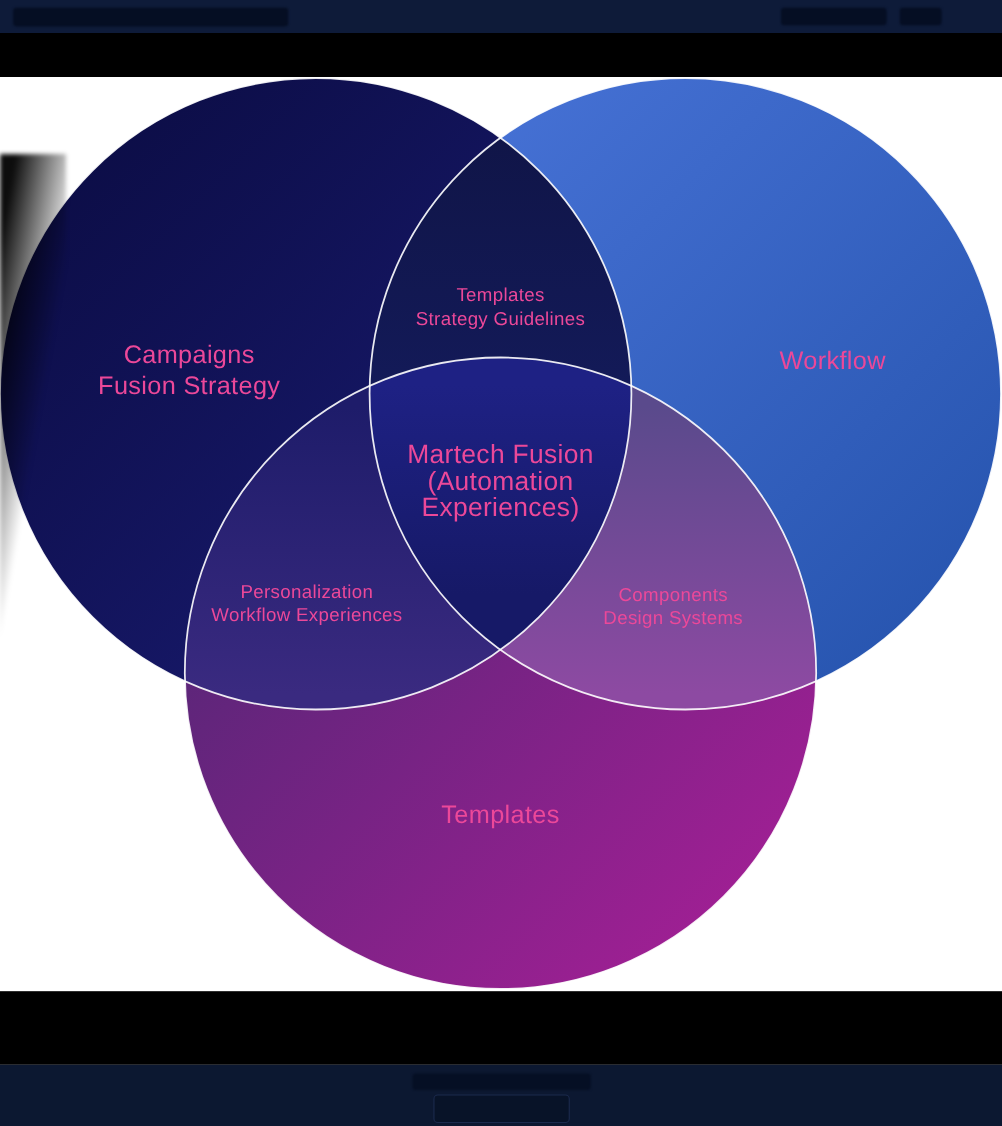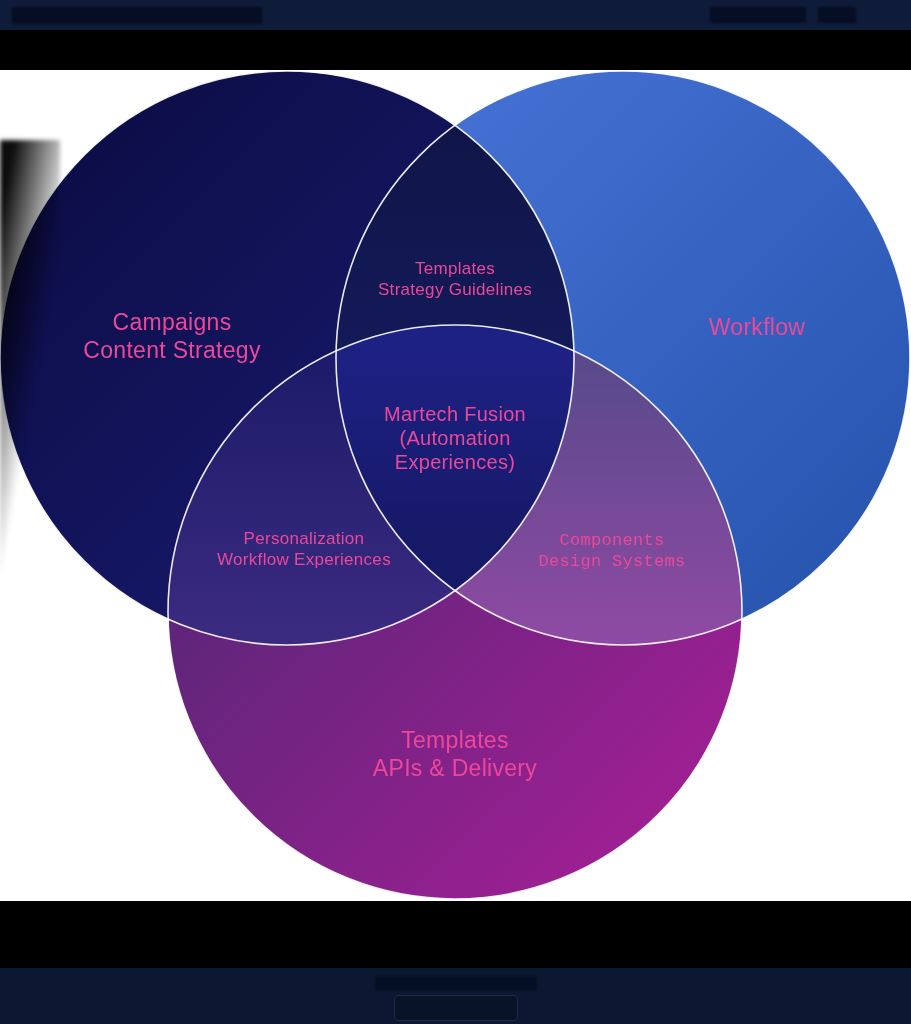--- a/index.html
+++ b/index.html
@@ -31,28 +31,28 @@
     pointer-events:none;
   }
 
   .vlabel{
     position:absolute;transform:translateX(-50%);
     color:#ec4899;text-align:center;white-space:nowrap;
     letter-spacing:0.3px;
   }
   .vlabel.big{font-size:23px;line-height:28px;}
   .vlabel.small{font-size:17px;line-height:21px;}
-  .vlabel.mid{font-size:20px;line-height:24px;}
+  .vlabel.mid{font-size:24px;line-height:24px;}
 
   .lbl-campaigns{left:172px;top:238px;}
   .lbl-branding{left:757px;top:243px;}
   .lbl-templates{left:455px;top:188px;}
   .lbl-center{left:455px;top:332px;}
-  .lbl-personalization{left:304px;top:458px;}
-  .lbl-components{left:612px;top:460px;font-family:Liberation Mono, monospace;}
+  .lbl-personalization{left:279px;top:458px;}
+  .lbl-components{left:612px;top:460px;}
   .lbl-platforms{left:455px;top:656px;}
 
   
   .footbar{height:56px;background:#0c1831;position:relative;overflow:hidden;}
   .foot-line{position:absolute;left:50%;transform:translateX(-50%);top:8px;width:162px;height:15px;
     background:#050f24;border-radius:3px;filter:blur(1.2px);}
   .foot-button{position:absolute;left:50%;transform:translateX(-50%);top:27px;width:122px;height:24px;
     border:1px solid #1b2a4d;border-radius:4px;background:#081328;}
 </style>
 </head>
@@ -133,21 +133,21 @@
 
       <circle cx="287" cy="288" r="287" fill="none" stroke="#ffffff" stroke-width="1.6" stroke-opacity="0.9"></circle>
       <circle cx="623" cy="288" r="287" fill="none" stroke="#ffffff" stroke-width="1.6" stroke-opacity="0.9"></circle>
       <circle cx="455" cy="542" r="287" fill="none" stroke="#ffffff" stroke-width="1.6" stroke-opacity="0.9"></circle>
     </svg>
 
     <div class="artifact-wedge"></div>
 
     <div class="vlabel big lbl-campaigns">
       <div>Campaigns</div>
-      <div>Content Strategy</div>
+      <div>Fusion Strategy</div>
     </div>
 
     <div class="vlabel big lbl-branding">
       <div>Workflow</div>
     </div>
 
     <div class="vlabel small lbl-templates">
       <div>Templates</div>
       <div>Strategy Guidelines</div>
     </div>
@@ -163,21 +163,20 @@
       <div>Workflow Experiences</div>
     </div>
 
     <div class="vlabel small lbl-components">
       <div>Components</div>
       <div>Design Systems</div>
     </div>
 
     <div class="vlabel big lbl-platforms">
       <div>Templates</div>
-      <div>APIs &amp; Delivery</div>
     </div>
   </div>
 
   <div class="band bottom"></div>
 
   <div class="footbar">
     <div class="foot-line"></div>
     <div class="foot-button"></div>
   </div>
 

